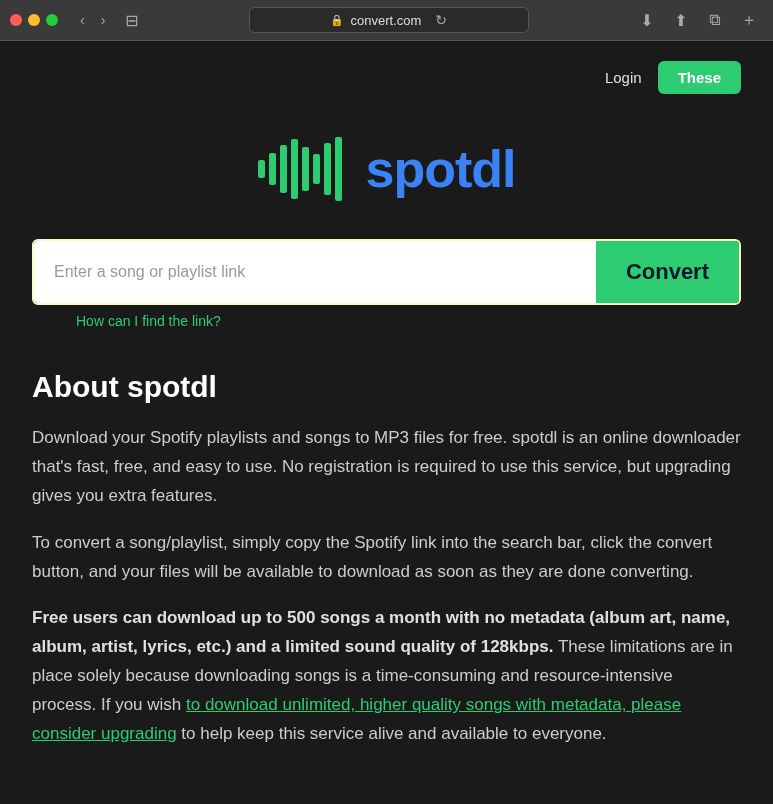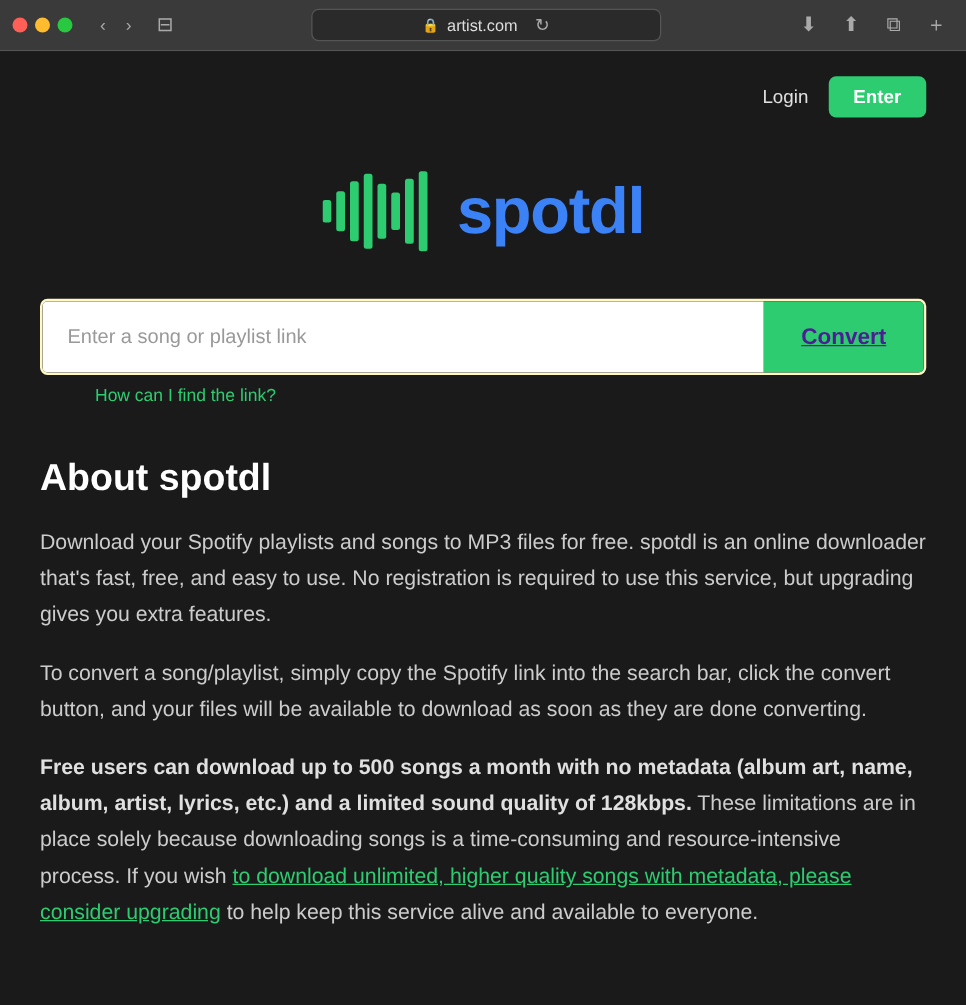--- a/index.html
+++ b/index.html
@@ -198,27 +198,26 @@
       color: #333;
     }
 
     .search-input::placeholder {
       color: #999;
     }
 
     .convert-btn {
       background: #2ecc71;
       border: none;
-      color: #4c1d95;
-      font-size: 18px;
+      color: #0f172a;
+      font-size: 22px;
       font-weight: 600;
       padding: 18px 30px;
       cursor: pointer;
       white-space: nowrap;
-      text-decoration: underline;
     }
 
     .help-link {
       color: #2ecc71;
       font-size: 14px;
       text-decoration: none;
       cursor: pointer;
       margin-top: 8px;
       display: inline-block;
       margin-left: 44px;
@@ -265,38 +264,38 @@
       <span class="win-btn maximize"></span>
     </div>
     <div class="nav-buttons">
       <button class="nav-btn">‹</button>
       <button class="nav-btn">›</button>
     </div>
     <button class="sidebar-btn">⊟</button>
     <div class="address-bar-container">
       <div class="address-bar">
         <span class="lock-icon">🔒</span>
-        <span>artist.com</span>
+        <span>convert.com</span>
         <span style="margin-left:8px;color:#aaa;font-size:14px;">↻</span>
       </div>
     </div>
     <div class="toolbar-right">
       <button class="toolbar-btn">⬇</button>
       <button class="toolbar-btn">⬆</button>
       <button class="toolbar-btn">⧉</button>
       <button class="toolbar-btn">＋</button>
     </div>
   </div>
 </div>
 
 <div class="page-content">
 
   <div class="top-nav">
     <button class="nav-login">Login</button>
-    <button class="nav-signup">Enter</button>
+    <button class="nav-signup">These</button>
   </div>
 
   <div class="logo-section">
     <div class="logo-waveform">
       <svg width="90" height="70" viewBox="0 0 90 70" xmlns="http://www.w3.org/2000/svg">
         <rect x="0" y="26" width="7" height="18" rx="2" fill="#2ecc71"></rect>
         <rect x="11" y="19" width="7" height="32" rx="2" fill="#2ecc71"></rect>
         <rect x="22" y="11" width="7" height="48" rx="2" fill="#2ecc71"></rect>
         <rect x="33" y="5" width="7" height="60" rx="2" fill="#2ecc71"></rect>
         <rect x="44" y="13" width="7" height="44" rx="2" fill="#2ecc71"></rect>

